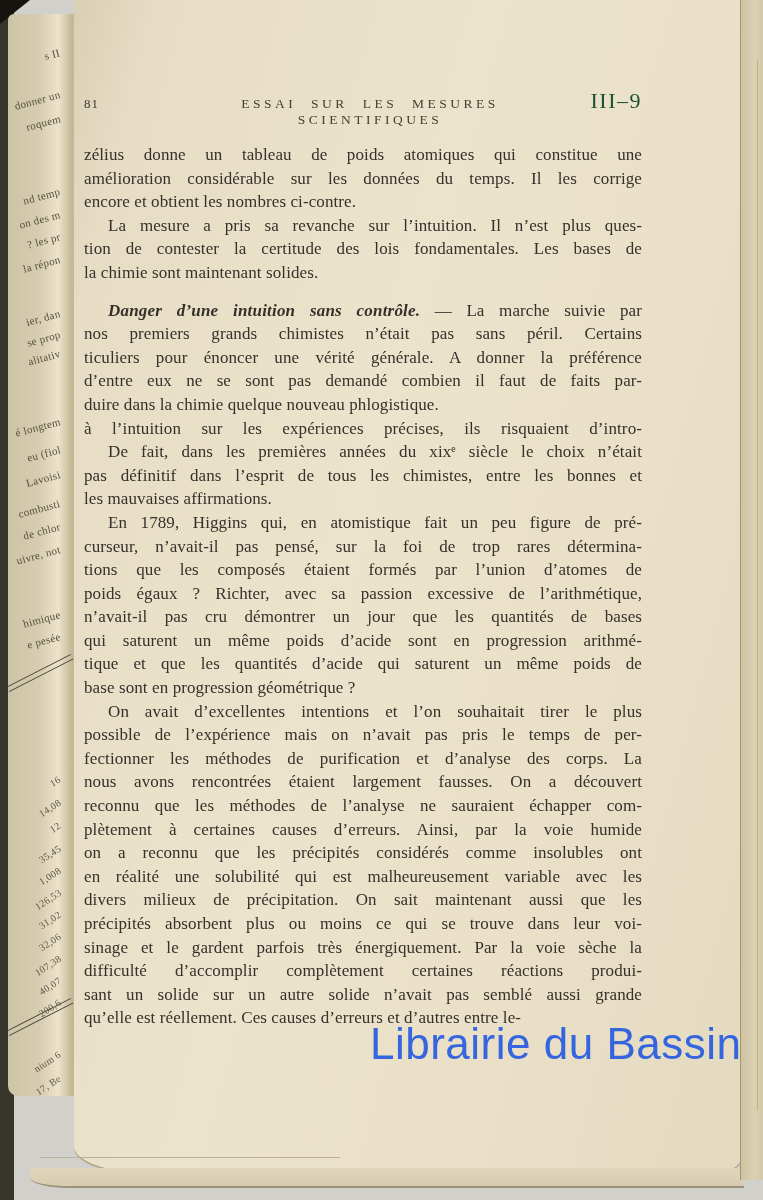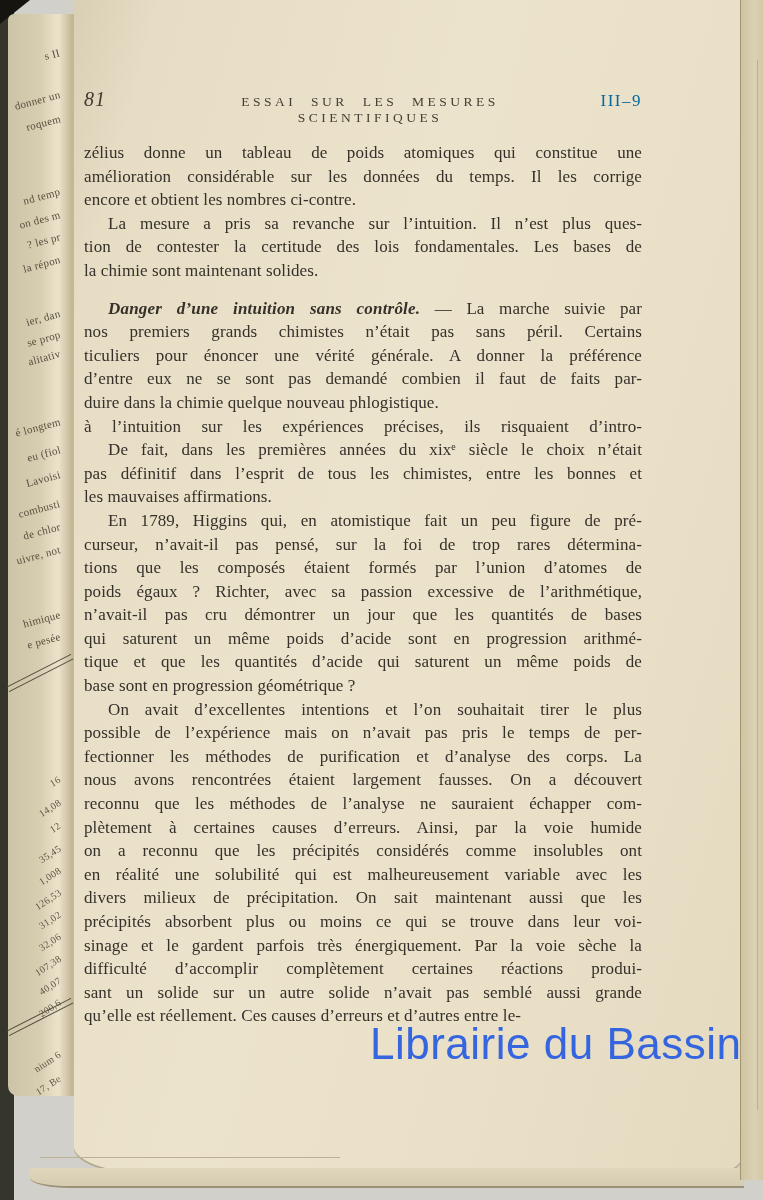--- a/index.html
+++ b/index.html
@@ -41,24 +41,24 @@
     border-bottom:2px solid #9c9077;border-bottom-left-radius:40px 10px;}
   .faint-line{position:absolute;left:40px;top:1157px;width:300px;height:1px;background:#bcb196;}
   
   .fore-edge{position:absolute;left:740px;top:0;width:23px;height:1180px;
     background:linear-gradient(90deg,#cfc3a2,#dbd1b3 60%,#d2c6a5);
     border-left:1.5px solid #a3966f;}
   .fore-edge-line{position:absolute;left:757px;top:60px;width:1px;height:1050px;background:#bdb08d;}
   
   .text-block{position:absolute;left:84px;top:88px;width:558px;color:#35312a;}
   .page-header{display:flex;align-items:baseline;margin-bottom:15px;}
-  .page-num{font-size:20px;flex:0 0 78px;letter-spacing:1px;color:#403b31;font-style:italic;}
+  .page-num{font-size:13px;flex:0 0 78px;letter-spacing:1px;color:#403b31;}
   .running-title{flex:1;text-align:center;font-size:13.5px;letter-spacing:3.5px;
     word-spacing:8px;color:#454034;}
-  .section-ref{flex:0 0 64px;text-align:right;font-size:17px;letter-spacing:1.5px;color:#0369a1;}
+  .section-ref{flex:0 0 64px;text-align:right;font-size:22px;letter-spacing:1.5px;color:#14532d;}
   .body-text{font-size:17px;line-height:23.6px;letter-spacing:.1px;}
   .para{margin:0;}
   .para.sect{margin-top:14px;}
   .line{text-align:justify;text-align-last:justify;overflow:hidden;white-space:nowrap;}
   .line.last{text-align-last:auto;}
   .para.indent .line:first-child{text-indent:24px;}
   .para .line b{letter-spacing:.2px;font-style:italic;}
   
   .watermark{
     position:absolute;left:370px;top:992px;

